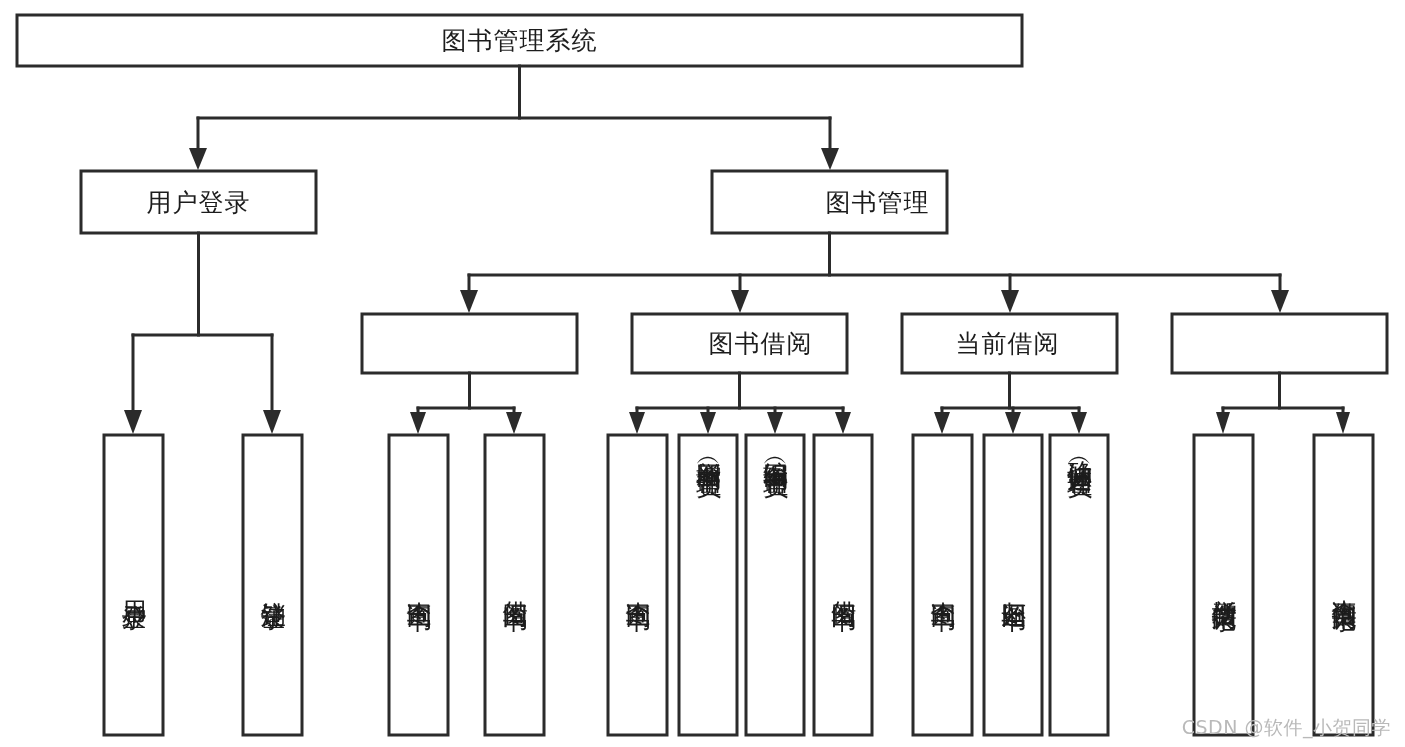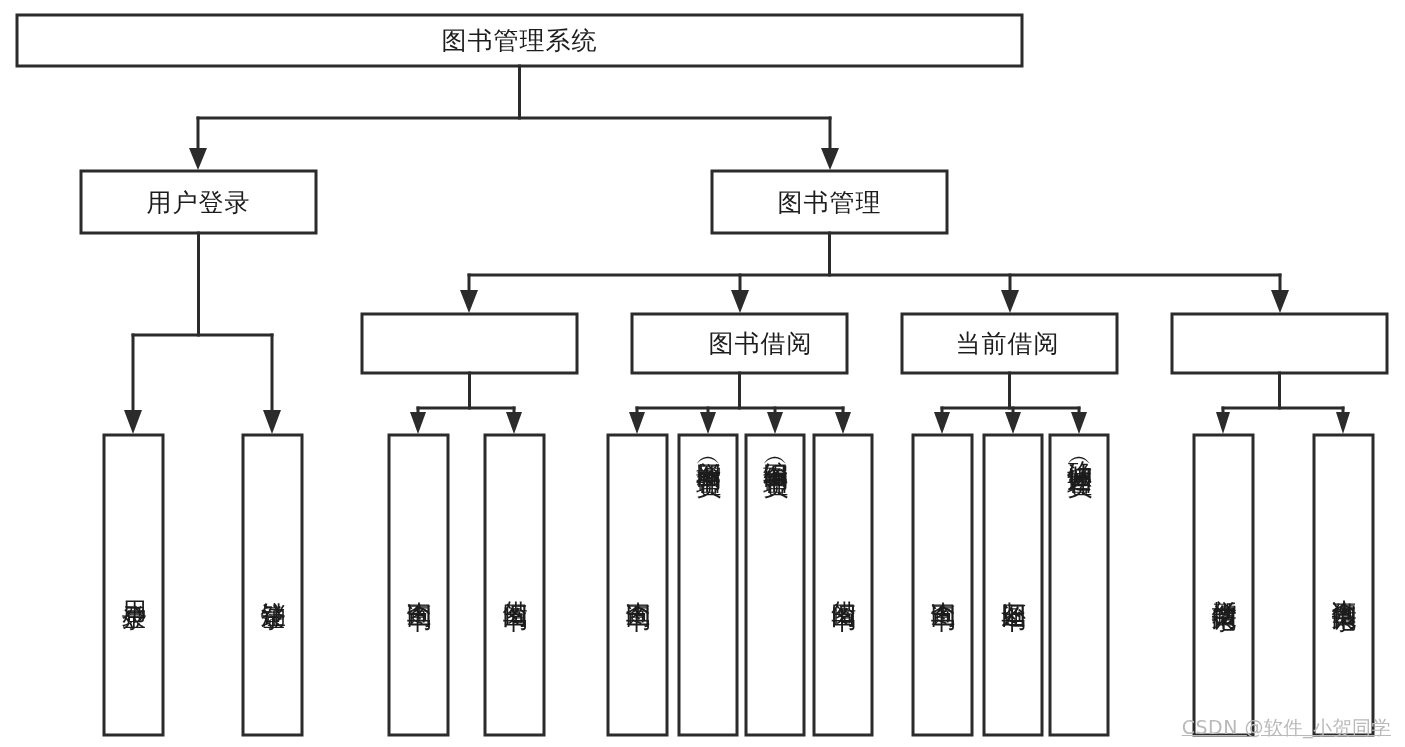--- a/index.html
+++ b/index.html
@@ -73,21 +73,20 @@
   }
   #watermark {
     position: absolute;
     right: 14px;
     bottom: 6px;
     font-size: 19px;
     color: #b9b9b9;
     font-family: "DejaVu Sans", "Liberation Sans", sans-serif;
     letter-spacing: 0.5px;
     user-select: none;
-    text-decoration: underline;
   }
 </style>
 </head>
 <body>
 
 <div id="diagram-root">
 
   <svg id="tree-svg" viewBox="0 0 1405 747">
 
     <rect class="node-rect" x="17" y="15" width="1005" height="51"></rect>
@@ -187,21 +186,21 @@
   </svg>
 
   <div class="horiz-text-wrap" style="left:17px; top:15px; width:1005px; height:51px;">
     <span class="horiz-text">图书管理系统</span>
   </div>
 
   <div class="horiz-text-wrap" style="left:81px; top:171px; width:235px; height:62px;">
     <span class="horiz-text">用户登录</span>
   </div>
 
-  <div class="horiz-text-wrap" style="left:712px; top:171px; width:235px; height:62px;">
+  <div class="horiz-text-wrap" style="left:712px; top:171px; width:235px; height:62px;padding-left:48px;">
     <span class="horiz-text">图书管理</span>
   </div>
 
 
   <div class="horiz-text-wrap" style="left:632px; top:314px; width:257px; height:59px;">
     <span class="horiz-text">图书借阅</span>
   </div>
 
   <div class="horiz-text-wrap" style="left:902px; top:314px; width:211px; height:59px;">
     <span class="horiz-text">当前借阅</span>

